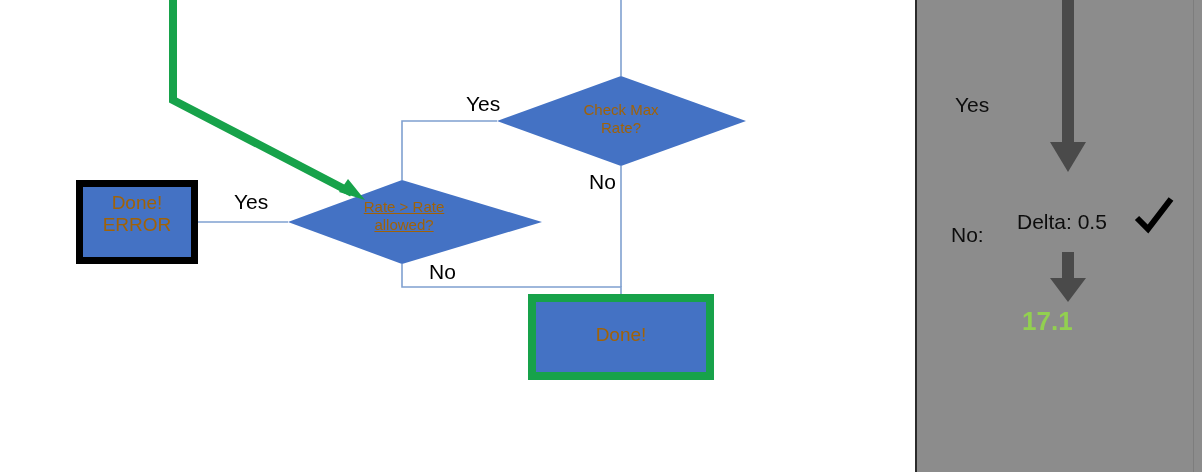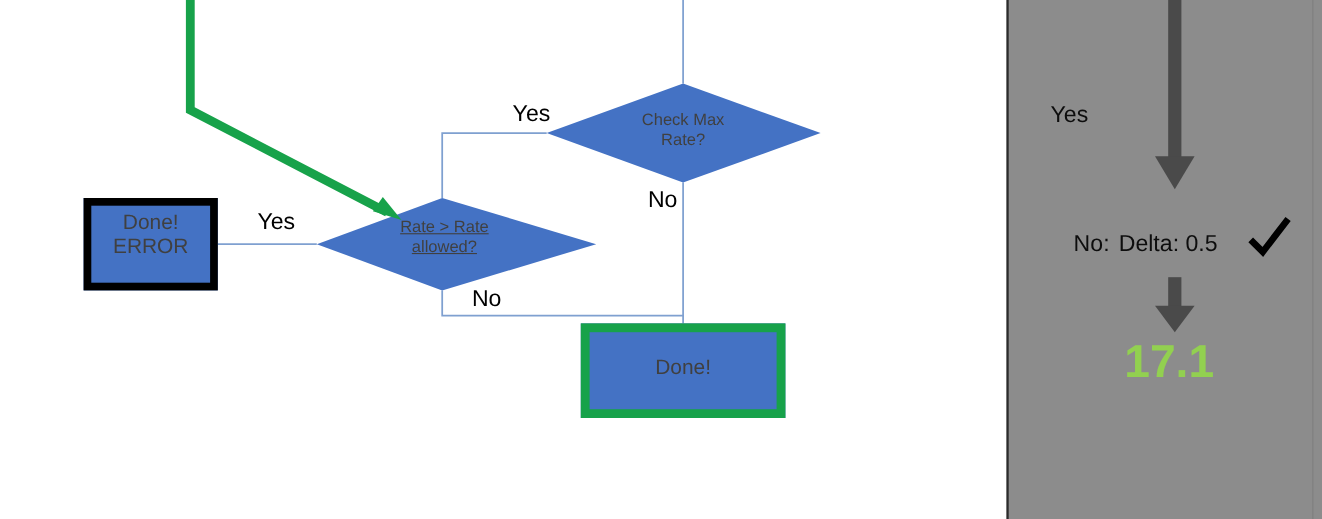--- a/index.html
+++ b/index.html
@@ -24,21 +24,21 @@
     background: #ffffff;
   }
   #flow-svg {
     position: absolute;
     left: 0; top: 0;
     width: 915px; height: 472px;
   }
 
   .node-text {
     position: absolute;
-    color: #404040;
+    color: #a16207;
     text-align: center;
     line-height: 1.18;
     white-space: pre-line;
     pointer-events: none;
   }
   .edge-label {
     position: absolute;
     color: #000000;
     font-size: 21px;
     line-height: 1;
@@ -112,26 +112,26 @@
     width: 287px; height: 472px;
   }
   .panel-text {
     position: absolute;
     color: #0d0d0d;
     font-size: 21px;
     line-height: 1;
     white-space: nowrap;
   }
   #panel-yes   { left: 38px;  top: 94px; }
-  #panel-no    { left: 34px;  top: 211px; margin-left: 25px; }
+  #panel-no    { left: 34px;  top: 224px; }
   #panel-delta { left: 100px; top: 211px; }
   #panel-value {
     position: absolute;
     left: 105px; top: 308px;
-    font-size: 42px;
+    font-size: 26px;
     font-weight: bold;
     color: #92D050;
     line-height: 1;
     white-space: nowrap;
   }
   #panel-check {
     position: absolute;
     left: 216px; top: 196px;
     width: 42px; height: 42px;
   }

